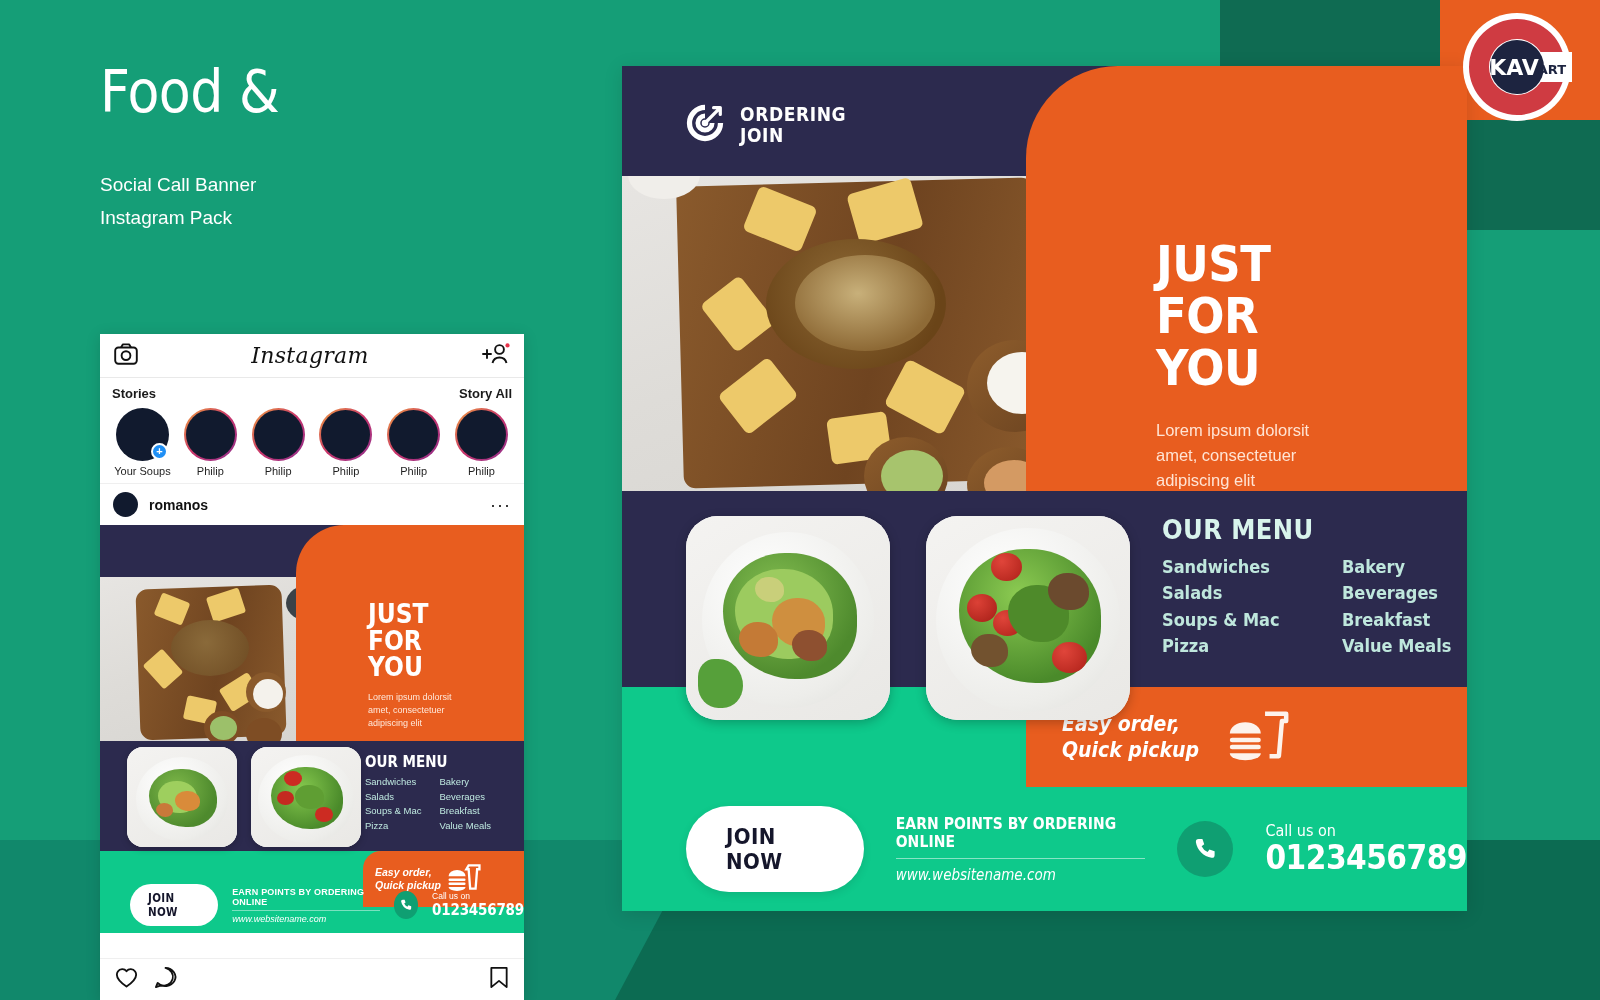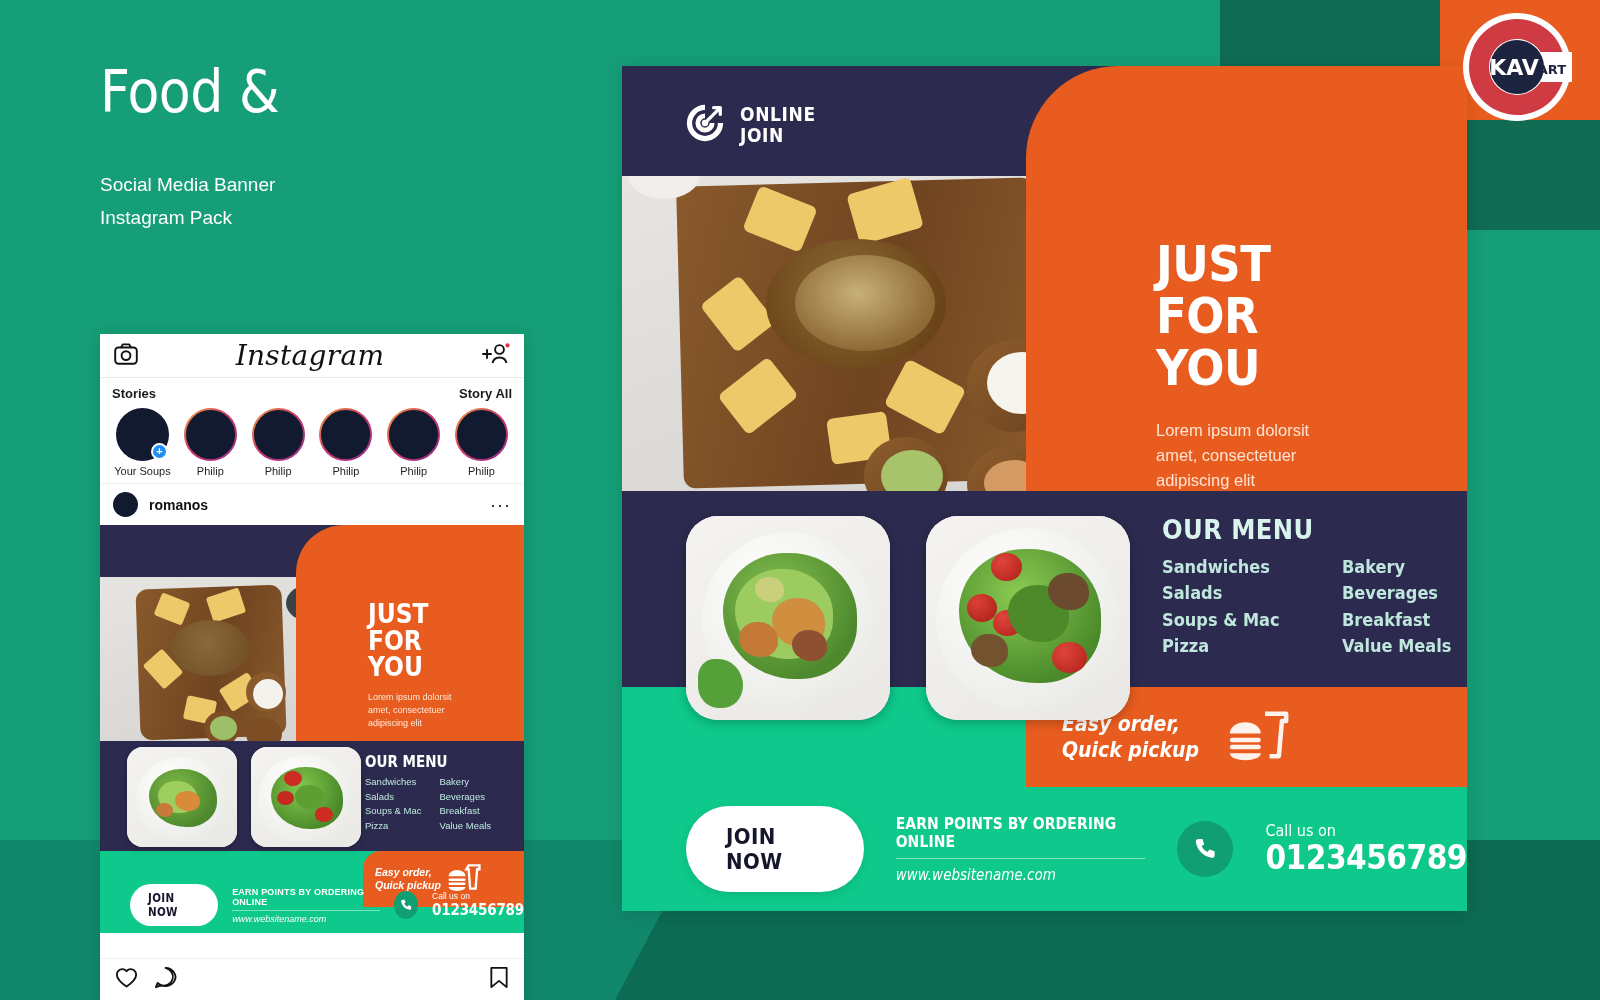--- a/index.html
+++ b/index.html
@@ -57,21 +57,21 @@
     position:absolute; left:100px; top:334px; width:424px; height:666px;
     background:#ffffff; z-index:4; overflow:hidden;
     box-shadow:0 2px 14px rgba(0,0,0,.14);
   }
   .ig-topbar {
     height:44px; display:flex; align-items:center; justify-content:space-between;
     padding:0 14px; border-bottom:1px solid #e9e9e9; background:#fff;
   }
   .ig-logo-text {
     font-family:"DejaVu Serif","Liberation Serif", serif;
-    font-size:28px; font-style:italic; color:#111; letter-spacing:.3px;
+    font-size:22px; font-style:italic; color:#111; letter-spacing:.3px;
   }
   .ig-stories { padding:8px 12px 6px; background:#fff; }
   .ig-stories-head {
     display:flex; justify-content:space-between; align-items:center;
     font-size:13px; font-weight:bold; color:#1a1a1a; margin-bottom:7px;
   }
   .ig-story-row { display:flex; justify-content:space-between; }
   .ig-story { width:61px; text-align:center; }
   .ig-story-ring {
     width:53px; height:53px; border-radius:50%; margin:0 auto;
@@ -266,21 +266,21 @@
   <div class="bg-orange-tr"></div>
   <div class="bg-wedge2"></div>
   <div class="bg-wedge"></div>
 </div>
 
 <div class="left-col">
   <div class="headline">
     <div>Food &amp;</div>
   </div>
   <div class="subline">
-    <div>Social Media Banner</div>
+    <div>Social Call Banner</div>
     <div>Instagram Pack</div>
   </div>
 </div>
 
 <div class="kav-logo">
   <svg viewBox="0 0 110 110" width="110" height="110">
     <circle cx="55" cy="55" r="54" fill="#ffffff"></circle>
     <path d="M55 7 a48 48 0 1 0 0 96 a48 48 0 1 0 0 -96 z M55 27 a28 28 0 1 1 0 56 a28 28 0 1 1 0 -56 z" fill="#cf3b42" fill-rule="evenodd"></path>
     <rect x="72" y="40" width="40" height="30" fill="#ffffff"></rect>
     <circle cx="55" cy="55" r="27" fill="#1d2440"></circle>
@@ -521,21 +521,21 @@
   <div class="b-brand">
     <span>
       <svg width="42" height="42" viewBox="0 0 44 44">
         <path d="M22 3 a19 19 0 1 0 19 19 h-5.5 a13.5 13.5 0 1 1 -13.5 -13.5 z" fill="#fff"></path>
         <path d="M22 12 a10 10 0 1 0 10 10 h-5 a5 5 0 1 1 -5 -5 z" fill="#fff"></path>
         <circle cx="22" cy="22" r="3.4" fill="#fff"></circle>
         <path d="M22 22 L38 6 M31 6 h7 v7" stroke="#fff" stroke-width="3.4" fill="none" stroke-linecap="round" stroke-linejoin="round"></path>
       </svg>
     </span>
     <span class="b-brand-name">
-      <span>ONLINE</span><br>
+      <span>ORDERING</span><br>
       <span>JOIN</span>
     </span>
   </div>
 
   <div class="b-just">
     <h2>
       <div>JUST</div>
       <div>FOR</div>
       <div>YOU</div>
     </h2>

